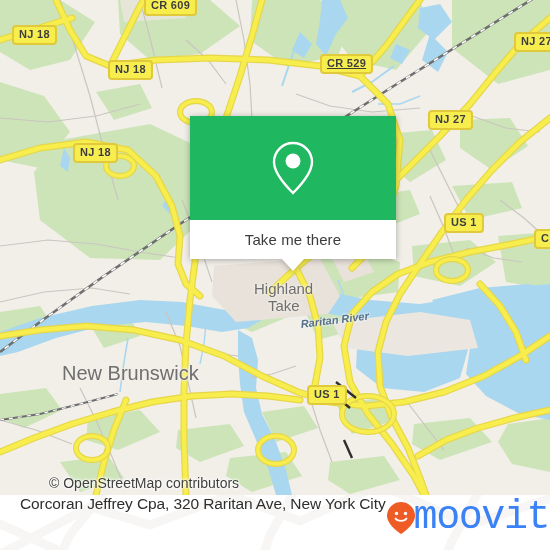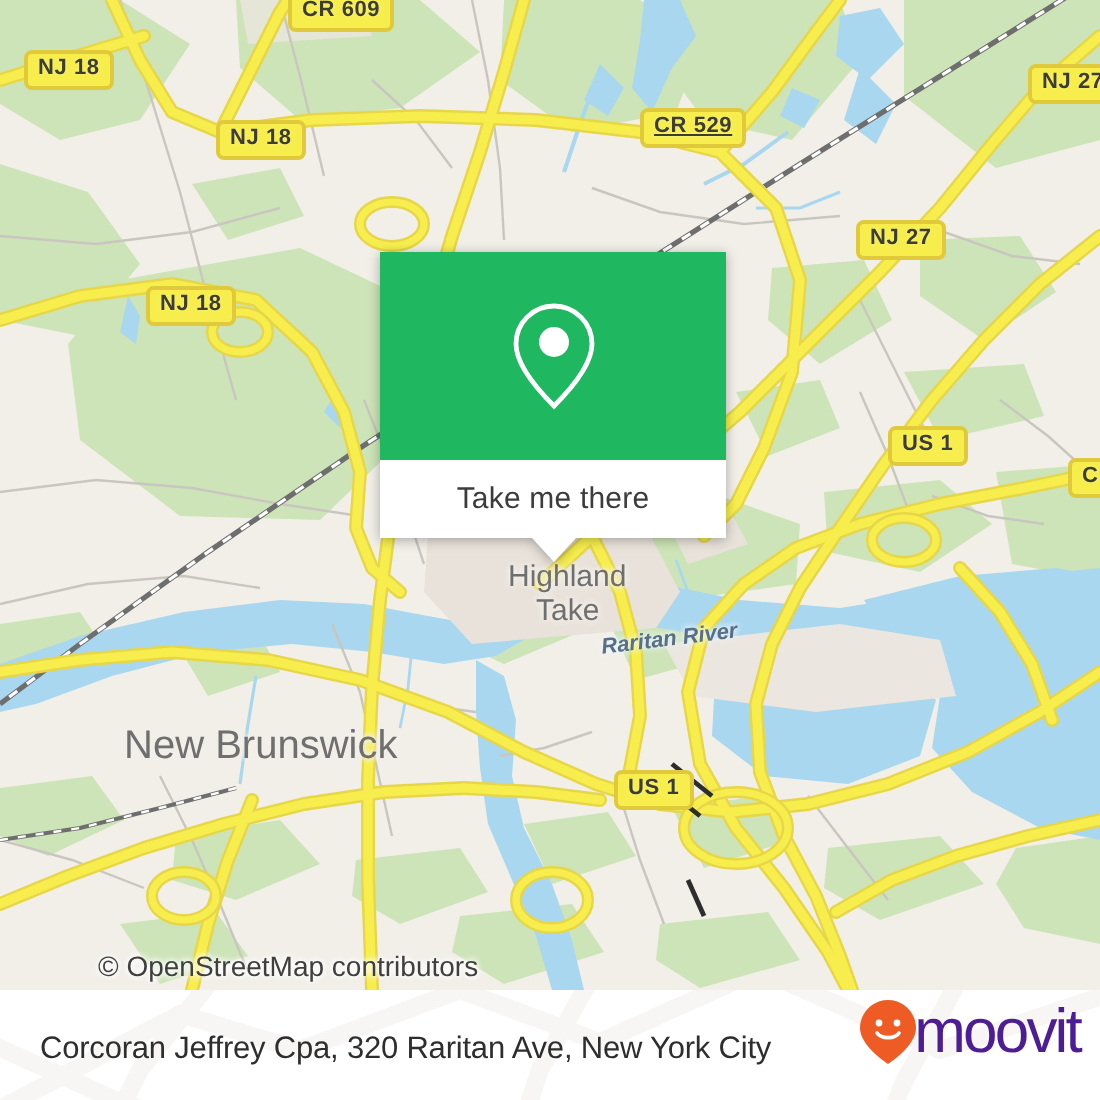--- a/index.html
+++ b/index.html
@@ -62,22 +62,22 @@
     font-weight: bold;
     white-space: nowrap;
     transform: rotate(-7deg);
     transform-origin: 0 0;
     text-shadow: 0 0 3px #eaf5fb, 0 0 3px #eaf5fb;
   }
 
   
   #popup {
     position: absolute;
-    left: 190px; top: 126px;
-    width: 173px;
+    left: 190px; top: 116px;
+    width: 206px;
     filter: drop-shadow(0 1px 3px rgba(0,0,0,.30));
   }
   #popup-image {
     height: 104px;
     background: #1fb75f;
     display: flex;
     align-items: center;
     justify-content: center;
   }
   #popup-button {
@@ -119,41 +119,42 @@
   }
   #footer-watermark {
     position: absolute; left:0; top:-40px;
     opacity: .5;
   }
   #footer-inner {
     position: absolute;
     left: 0; top: 0;
     width: 550px; height: 55px;
     display: flex;
-    align-items: flex-end;
-    padding: 0 10px 16px 20px;
+    align-items: flex-start;
+    padding: 0 10px 0 20px;
     box-sizing: border-box;
   }
   #footer-title {
     font-size: 15.5px;
     color: #2e2e2e;
     white-space: nowrap;
     letter-spacing: -.1px;
   }
   #brand {
     margin-left: auto;
     display: flex;
     align-items: center;
   }
   #brand-word {
-    font-size: 31px;
-    color: #4c1d95;
+    font-size: 40px;
+    color: #3b82f6;
     letter-spacing: -1.4px;
     font-weight: 500;
     margin-left: -2px;
+    font-family: Liberation Mono, monospace;
   }
 </style>
 </head>
 <body>
 
 <div id="map-area">
 
   <svg id="map-svg" width="550" height="495" viewBox="0 0 550 495">
     <defs>
       <clipPath id="mapclip">

